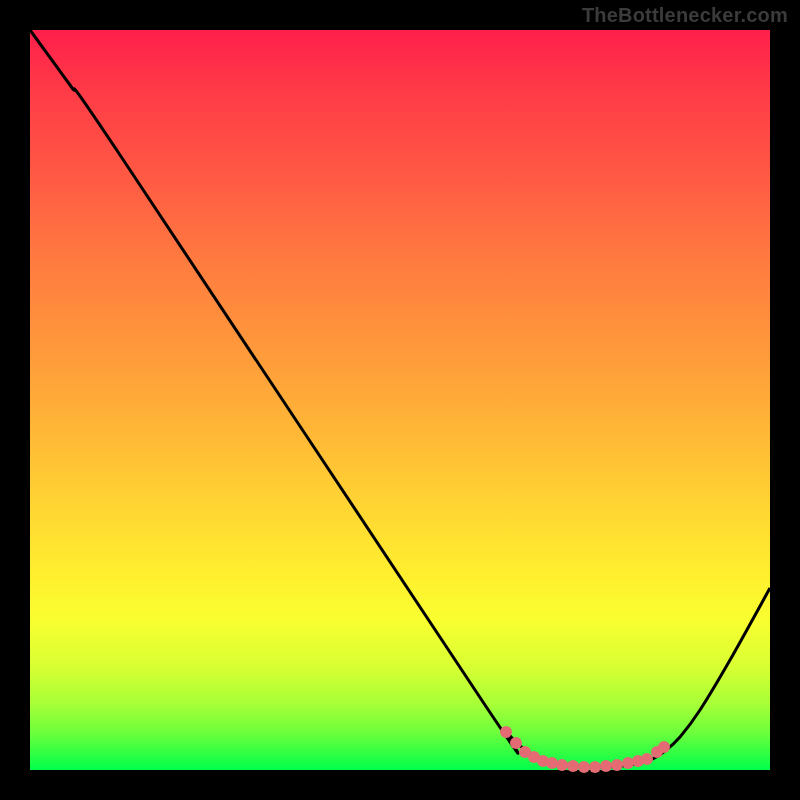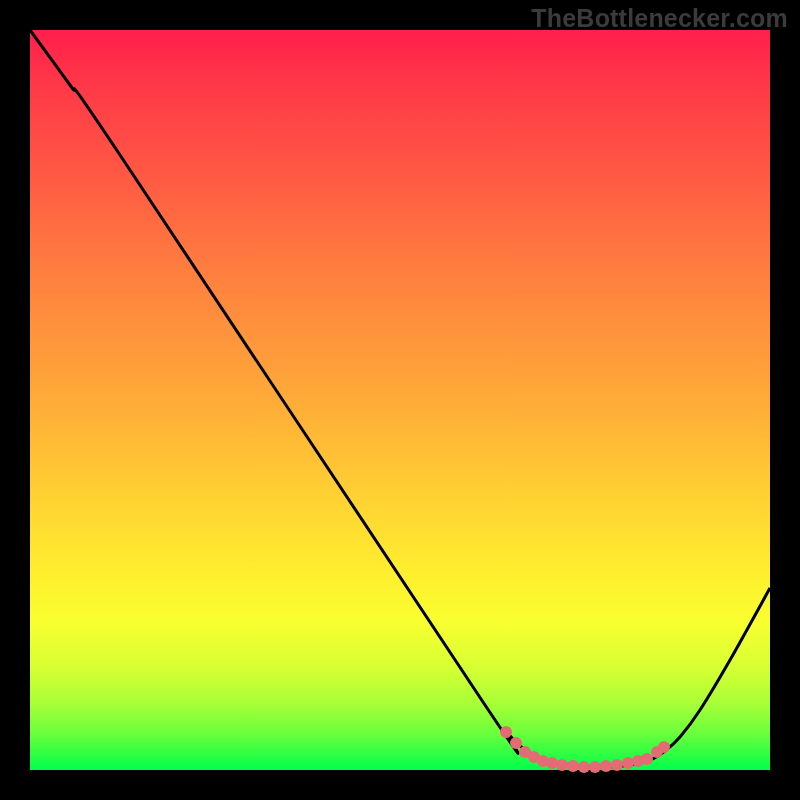--- a/index.html
+++ b/index.html
@@ -42,21 +42,21 @@
       #6cff3c 95%,
       #2bff44 98%,
       #00ff4c 100%
     );
   }
   .attrib {
     position: absolute;
     top: 4px;
     right: 12px;
     color: #3b3b3b;
-    font-size: 25px;
+    font-size: 20px;
     font-weight: 600;
     letter-spacing: 0.2px;
   }
   svg.curve {
     position: absolute;
     left: 0;
     top: 0;
     width: 740px;
     height: 740px;
     overflow: visible;

